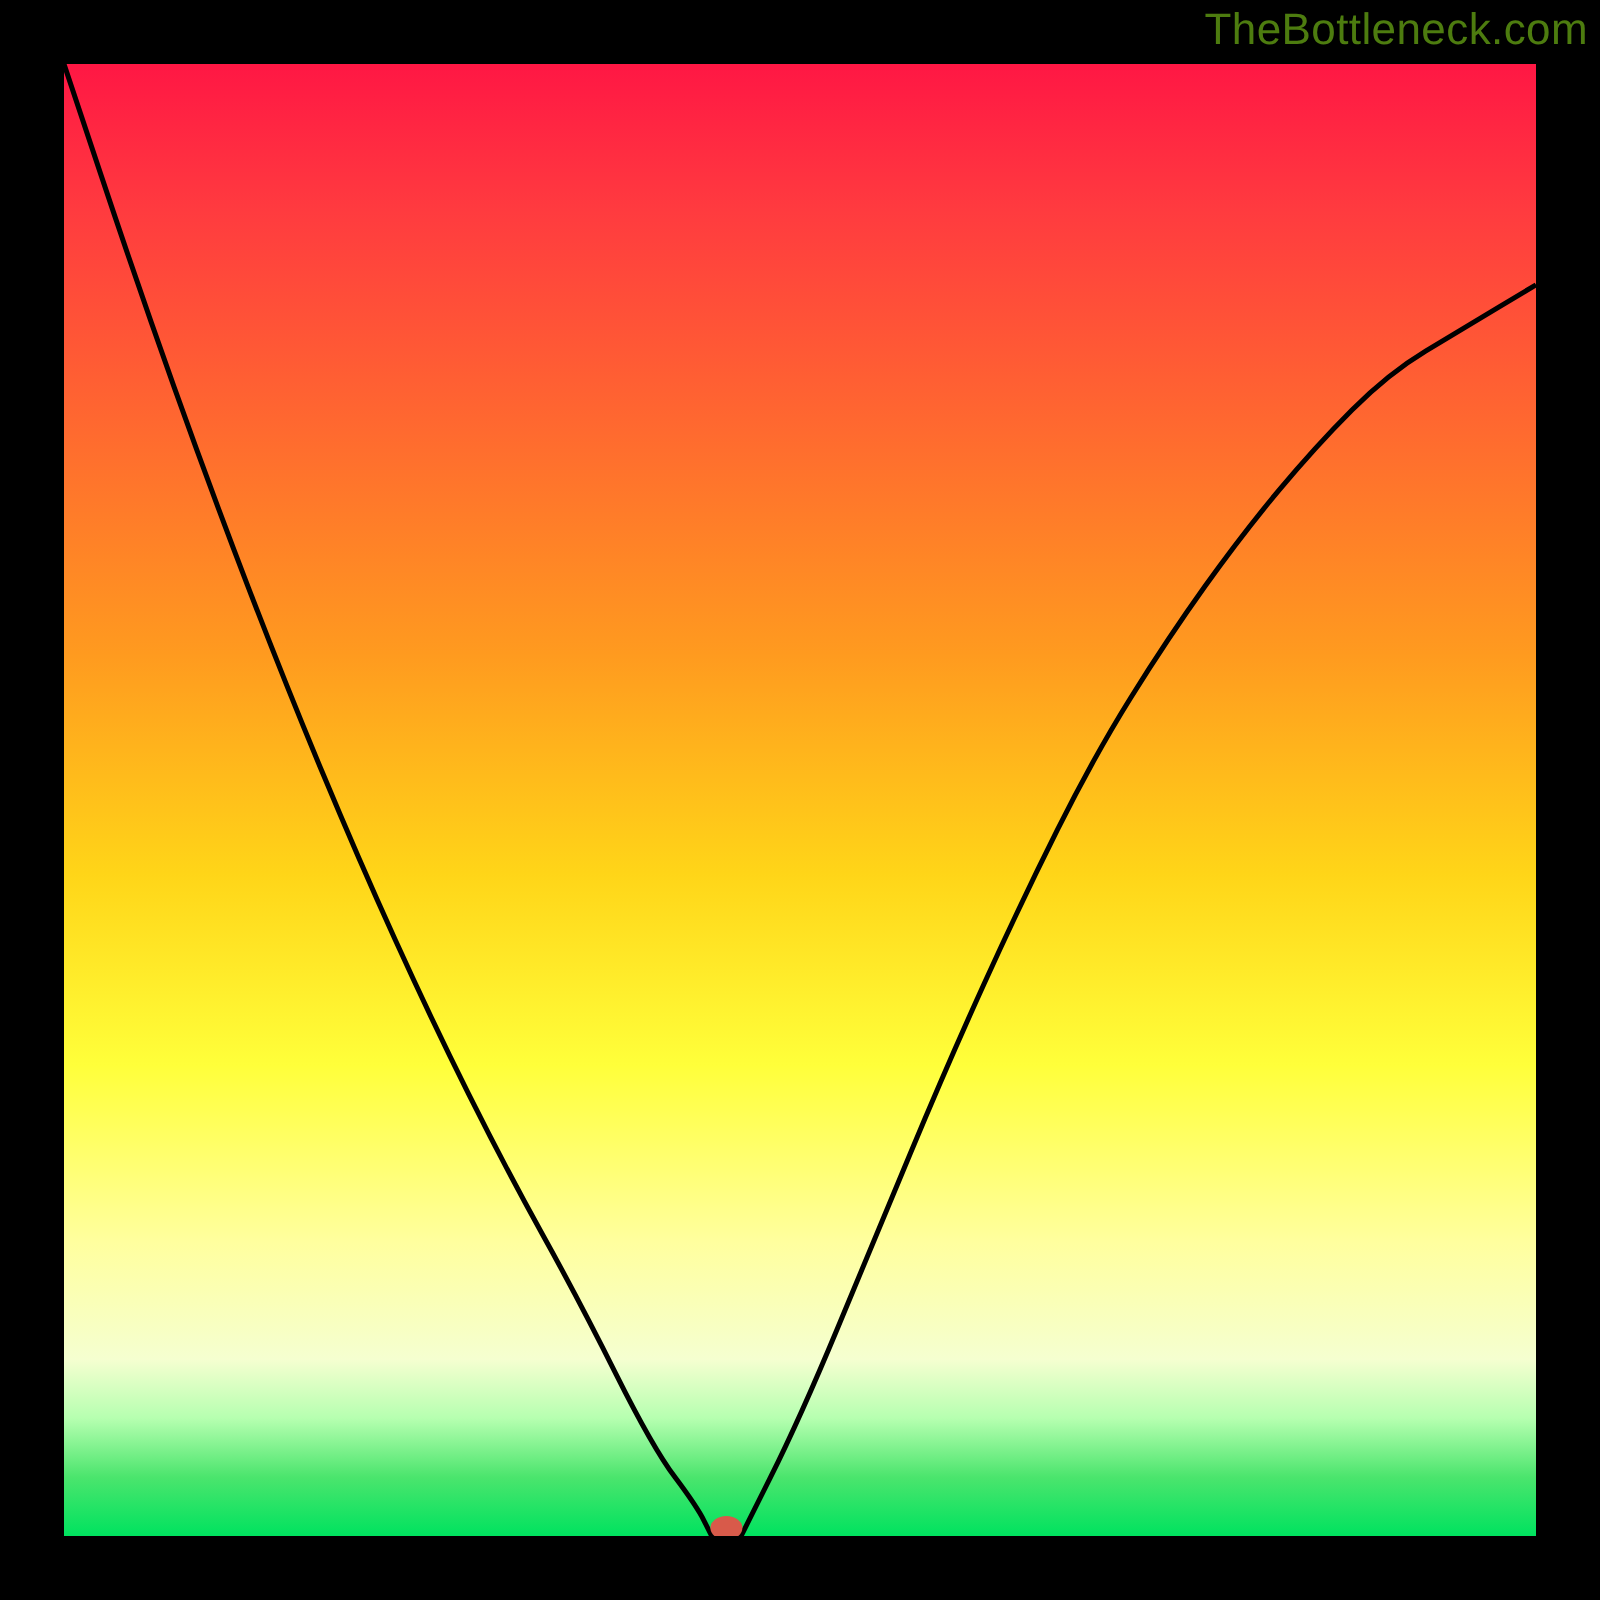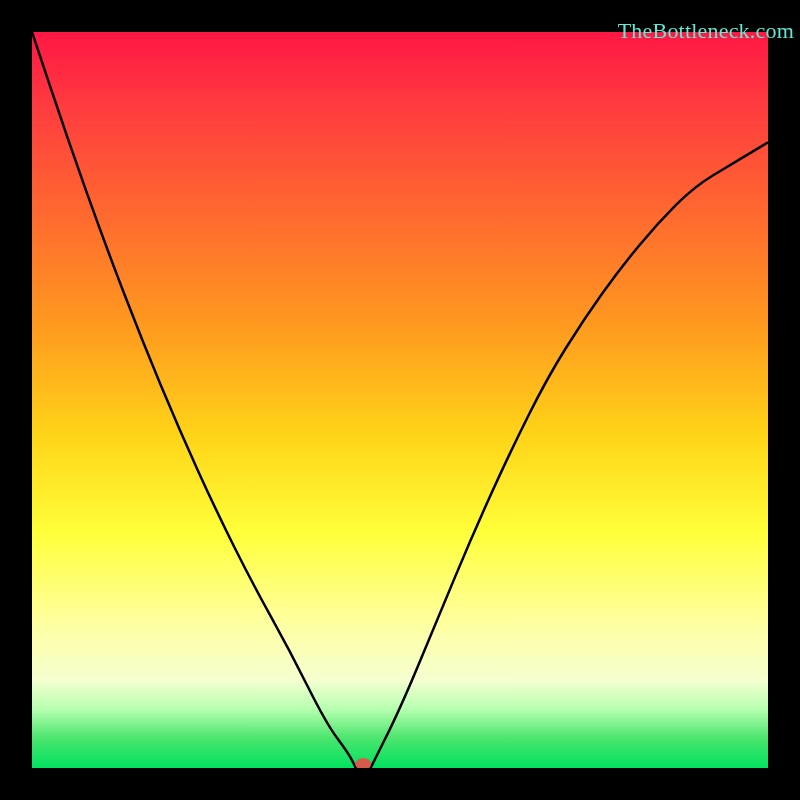--- a/index.html
+++ b/index.html
@@ -61,28 +61,27 @@
     fill: none;
     stroke: #000;
     stroke-width: 2.5;
   }
   .marker {
     fill: #d85a4a;
     stroke: none;
   }
   .watermark {
     position: absolute;
-    top: 18px;
+    top: 2px;
     right: 6px;
-    color: #5eead4;
+    color: #4d7c0f;
     font-size: 22px;
     font-weight: 500;
     letter-spacing: 0.2px;
     user-select: none;
-    font-family: Liberation Serif, serif;
   }
 </style>
 </head>
 <body>
 
 <div class="frame">
   <div class="plot-area">
     <div class="gradient-bg"></div>
     <svg class="curve-svg" viewBox="0 0 736 736" preserveAspectRatio="none">
       <path class="curve-path" d="M 0 0 Q 0 0 18.400000000000002 55.19999999999999 Q 36.800000000000004 110.39999999999998 55.2 161.92000000000002 Q 73.60000000000001 213.44000000000005 92 261.28000000000003 Q 110.39999999999999 309.12 128.8 353.28 Q 147.20000000000002 397.44 165.60000000000002 437.92 Q 184 478.40000000000003 202.39999999999998 515.2 Q 220.79999999999998 552 239.2 585.12 Q 257.59999999999997 618.24 276 655.04 Q 294.40000000000003 691.84 305.44000000000005 706.56 Q 316.48 721.28 320.15999999999997 728.64 T 323.84 736"></path>

